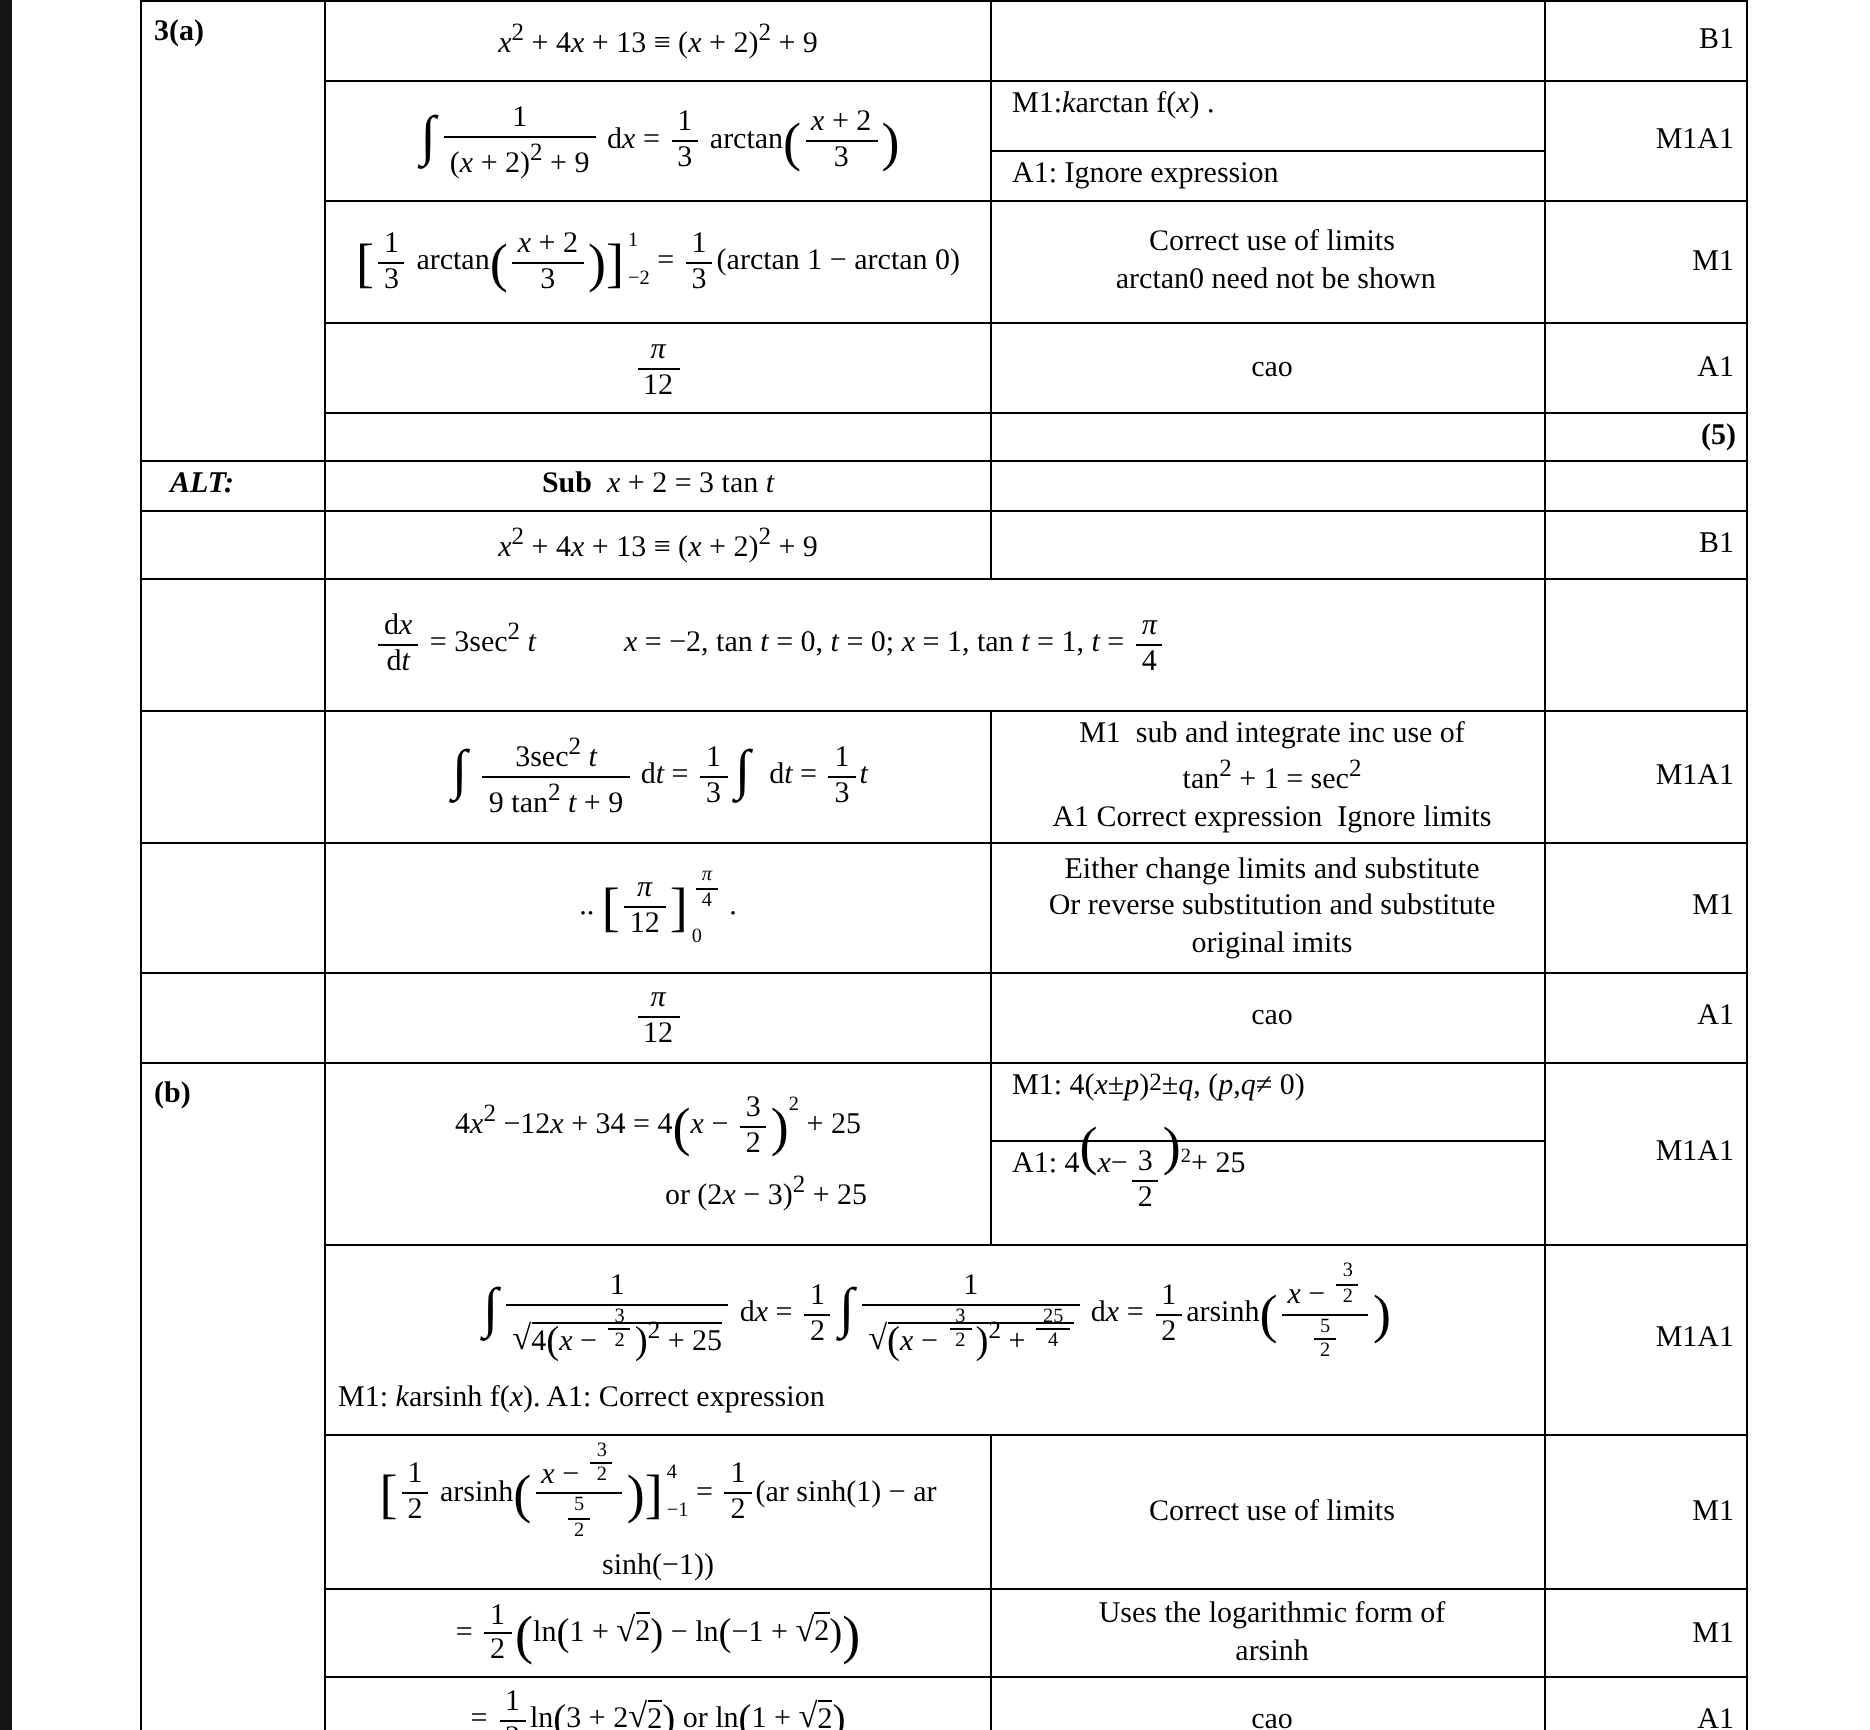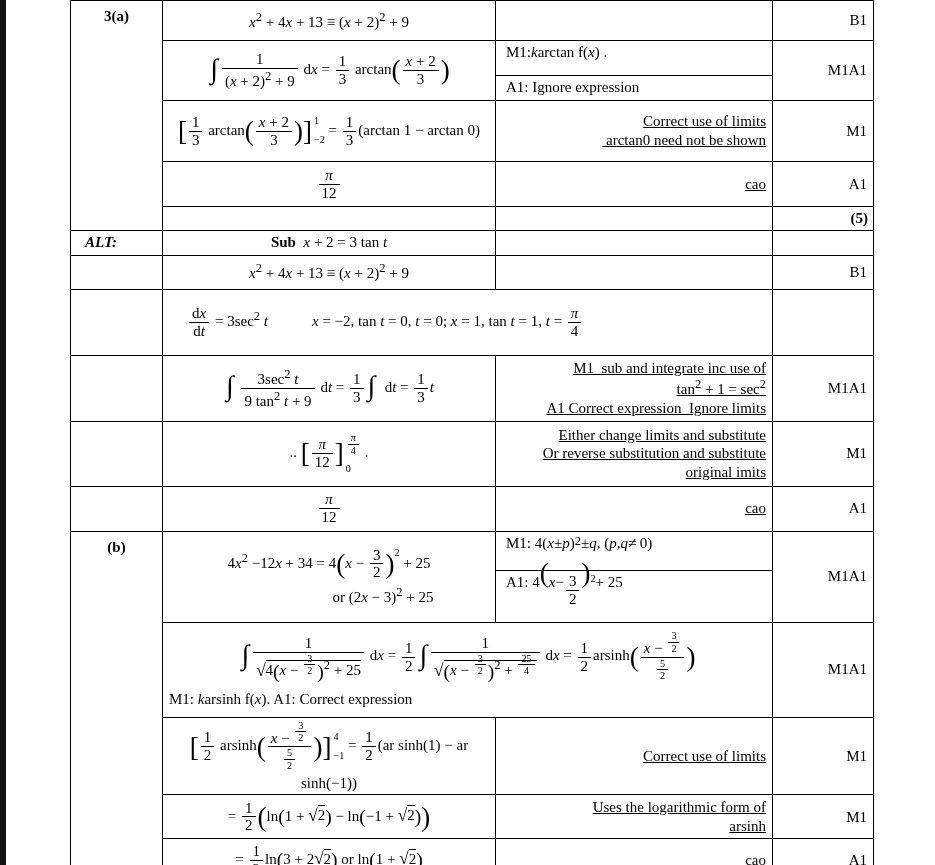--- a/index.html
+++ b/index.html
@@ -1,24 +1,24 @@
 <!DOCTYPE html>
 <html><head>
 <meta charset="utf-8">
 <style>
   html,body{margin:0;padding:0;background:#ffffff;}
   .page{position:relative;width:935px;height:865px;background:#ffffff;overflow:hidden;
         font-family:"Liberation Serif", "DejaVu Serif", serif;color:#000;}
   .scan-bar{position:absolute;left:0;top:0;width:6px;height:865px;background:#141414;}
   table.ms{position:absolute;left:70px;top:0;border-collapse:collapse;table-layout:fixed;}
   td{border:1.6px solid #000;padding:2px 6px;vertical-align:middle;font-size:15px;line-height:1.25;overflow:hidden;}
-  td.qcell{font-weight:bold;text-align:center;vertical-align:top;padding-top:6px;}
+  td.qcell{font-weight:bold;vertical-align:top;padding-top:6px;}
   td.qcell.alt{text-align:left;padding-left:14px;vertical-align:middle;padding-top:2px;font-style:italic;}
   td.w{text-align:center;}
-  td.notes{text-align:right;padding-left:10px;text-decoration:underline;}
+  td.notes{text-align:center;padding-left:10px;}
   td.marks{text-align:right;padding-left:9px;}
   td.total{text-align:right;padding-right:5px;font-weight:bold;}
   td.split{padding:0;}
   .half{display:flex;align-items:flex-start;padding:2px 10px;box-sizing:border-box;}
   .half.bt{border-top:1.6px solid #000;}
   .h-r2a{height:34px}.h-r2b{height:25px}.h-r12a{height:38px}.h-r12b{height:52px}
   .two-line .l2{text-align:center;padding-left:108px;margin-top:4px;}
   .stack .note-line{margin-top:6px;text-align:left;}
   
   .fr{display:inline-block;vertical-align:middle;text-align:center;line-height:1.12;margin:0 2px;}

